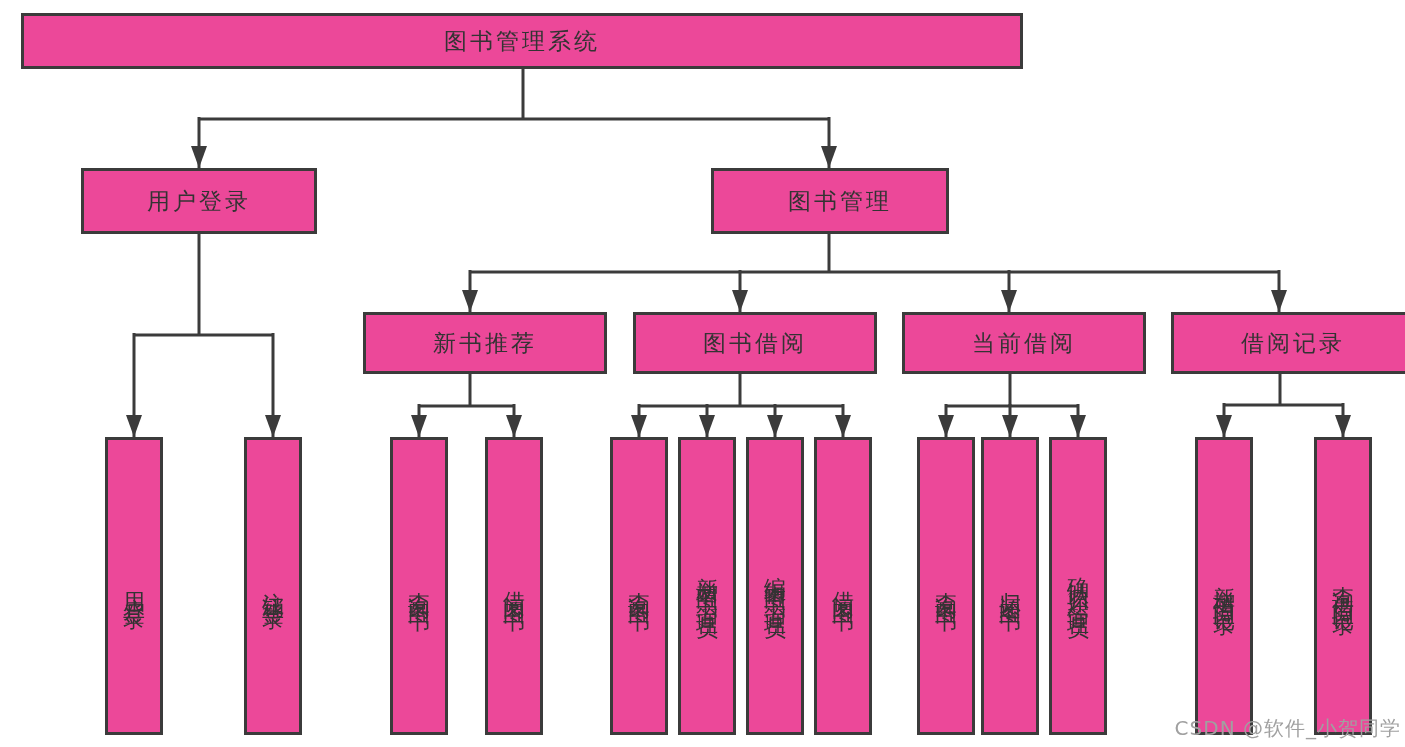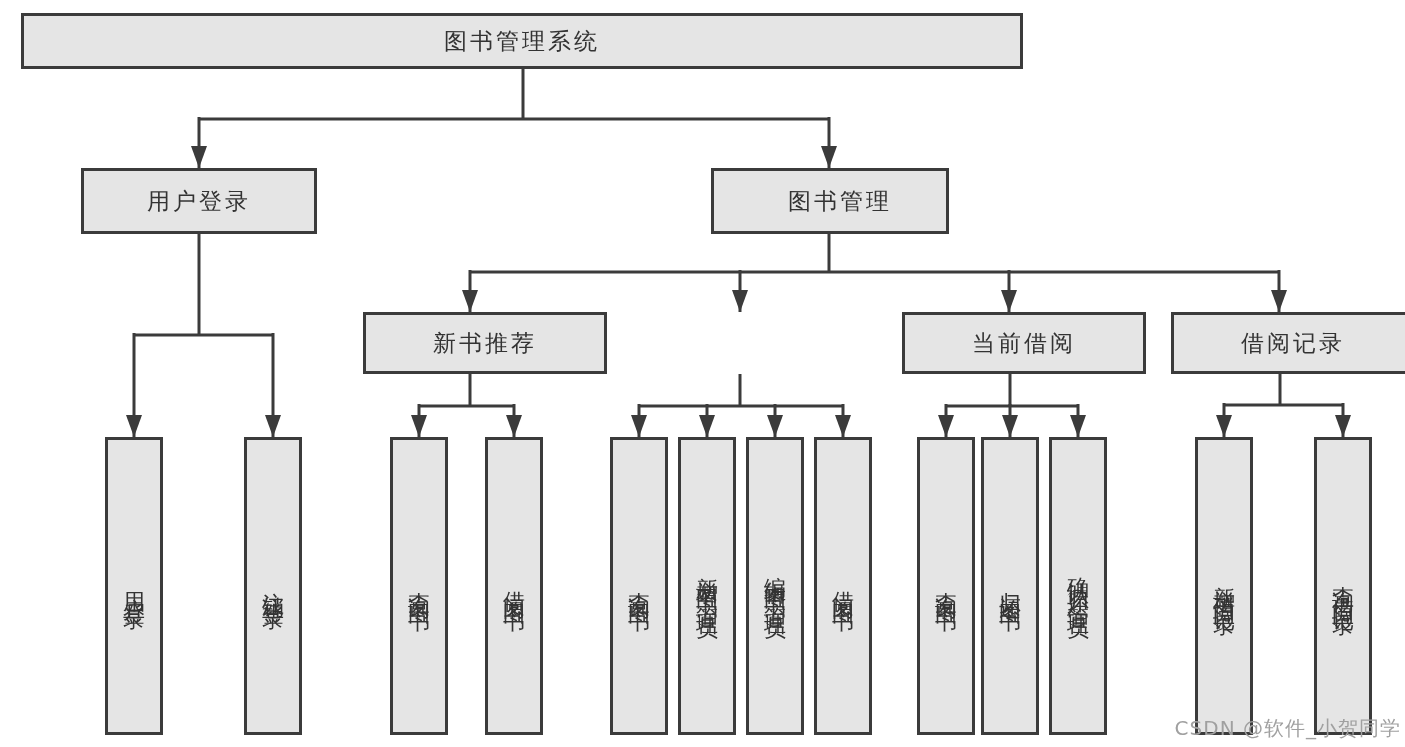--- a/index.html
+++ b/index.html
@@ -15,21 +15,21 @@
     width:1405px;height:747px;
     background:var(--bg);
     font-family:"DejaVu Sans","Liberation Sans",sans-serif;
     color:var(--text);
     overflow:hidden;
   }
   .box{
     position:absolute;
     box-sizing:border-box;
     border:3px solid var(--border);
-    background:#e5e5e5;
+    background:#ec4899;
     display:flex;
     align-items:center;
     justify-content:center;
     text-align:left;
   }
   .h-label{
     font-size:23px;
     letter-spacing:3px;
     white-space:nowrap;
     line-height:1;
@@ -147,20 +147,23 @@
   <div class="box" id="node-user-login">
     <span class="h-label">用户登录</span>
   </div>
   <div class="box" id="node-book-management">
     <span class="h-label">图书管理</span>
   </div>
 
   <div class="box lvl3" id="node-new-book-recommend">
     <span class="h-label">新书推荐</span>
   </div>
+  <div class="box lvl3" id="node-book-borrow">
+    <span class="h-label">图书借阅</span>
+  </div>
   <div class="box lvl3" id="node-current-borrow">
     <span class="h-label">当前借阅</span>
   </div>
   <div class="box lvl3" id="node-borrow-records">
     <span class="h-label">借阅记录</span>
   </div>
 
   <div class="box leaf" id="leaf-user-login">
     <span class="v-label">用户登录</span>
   </div>

